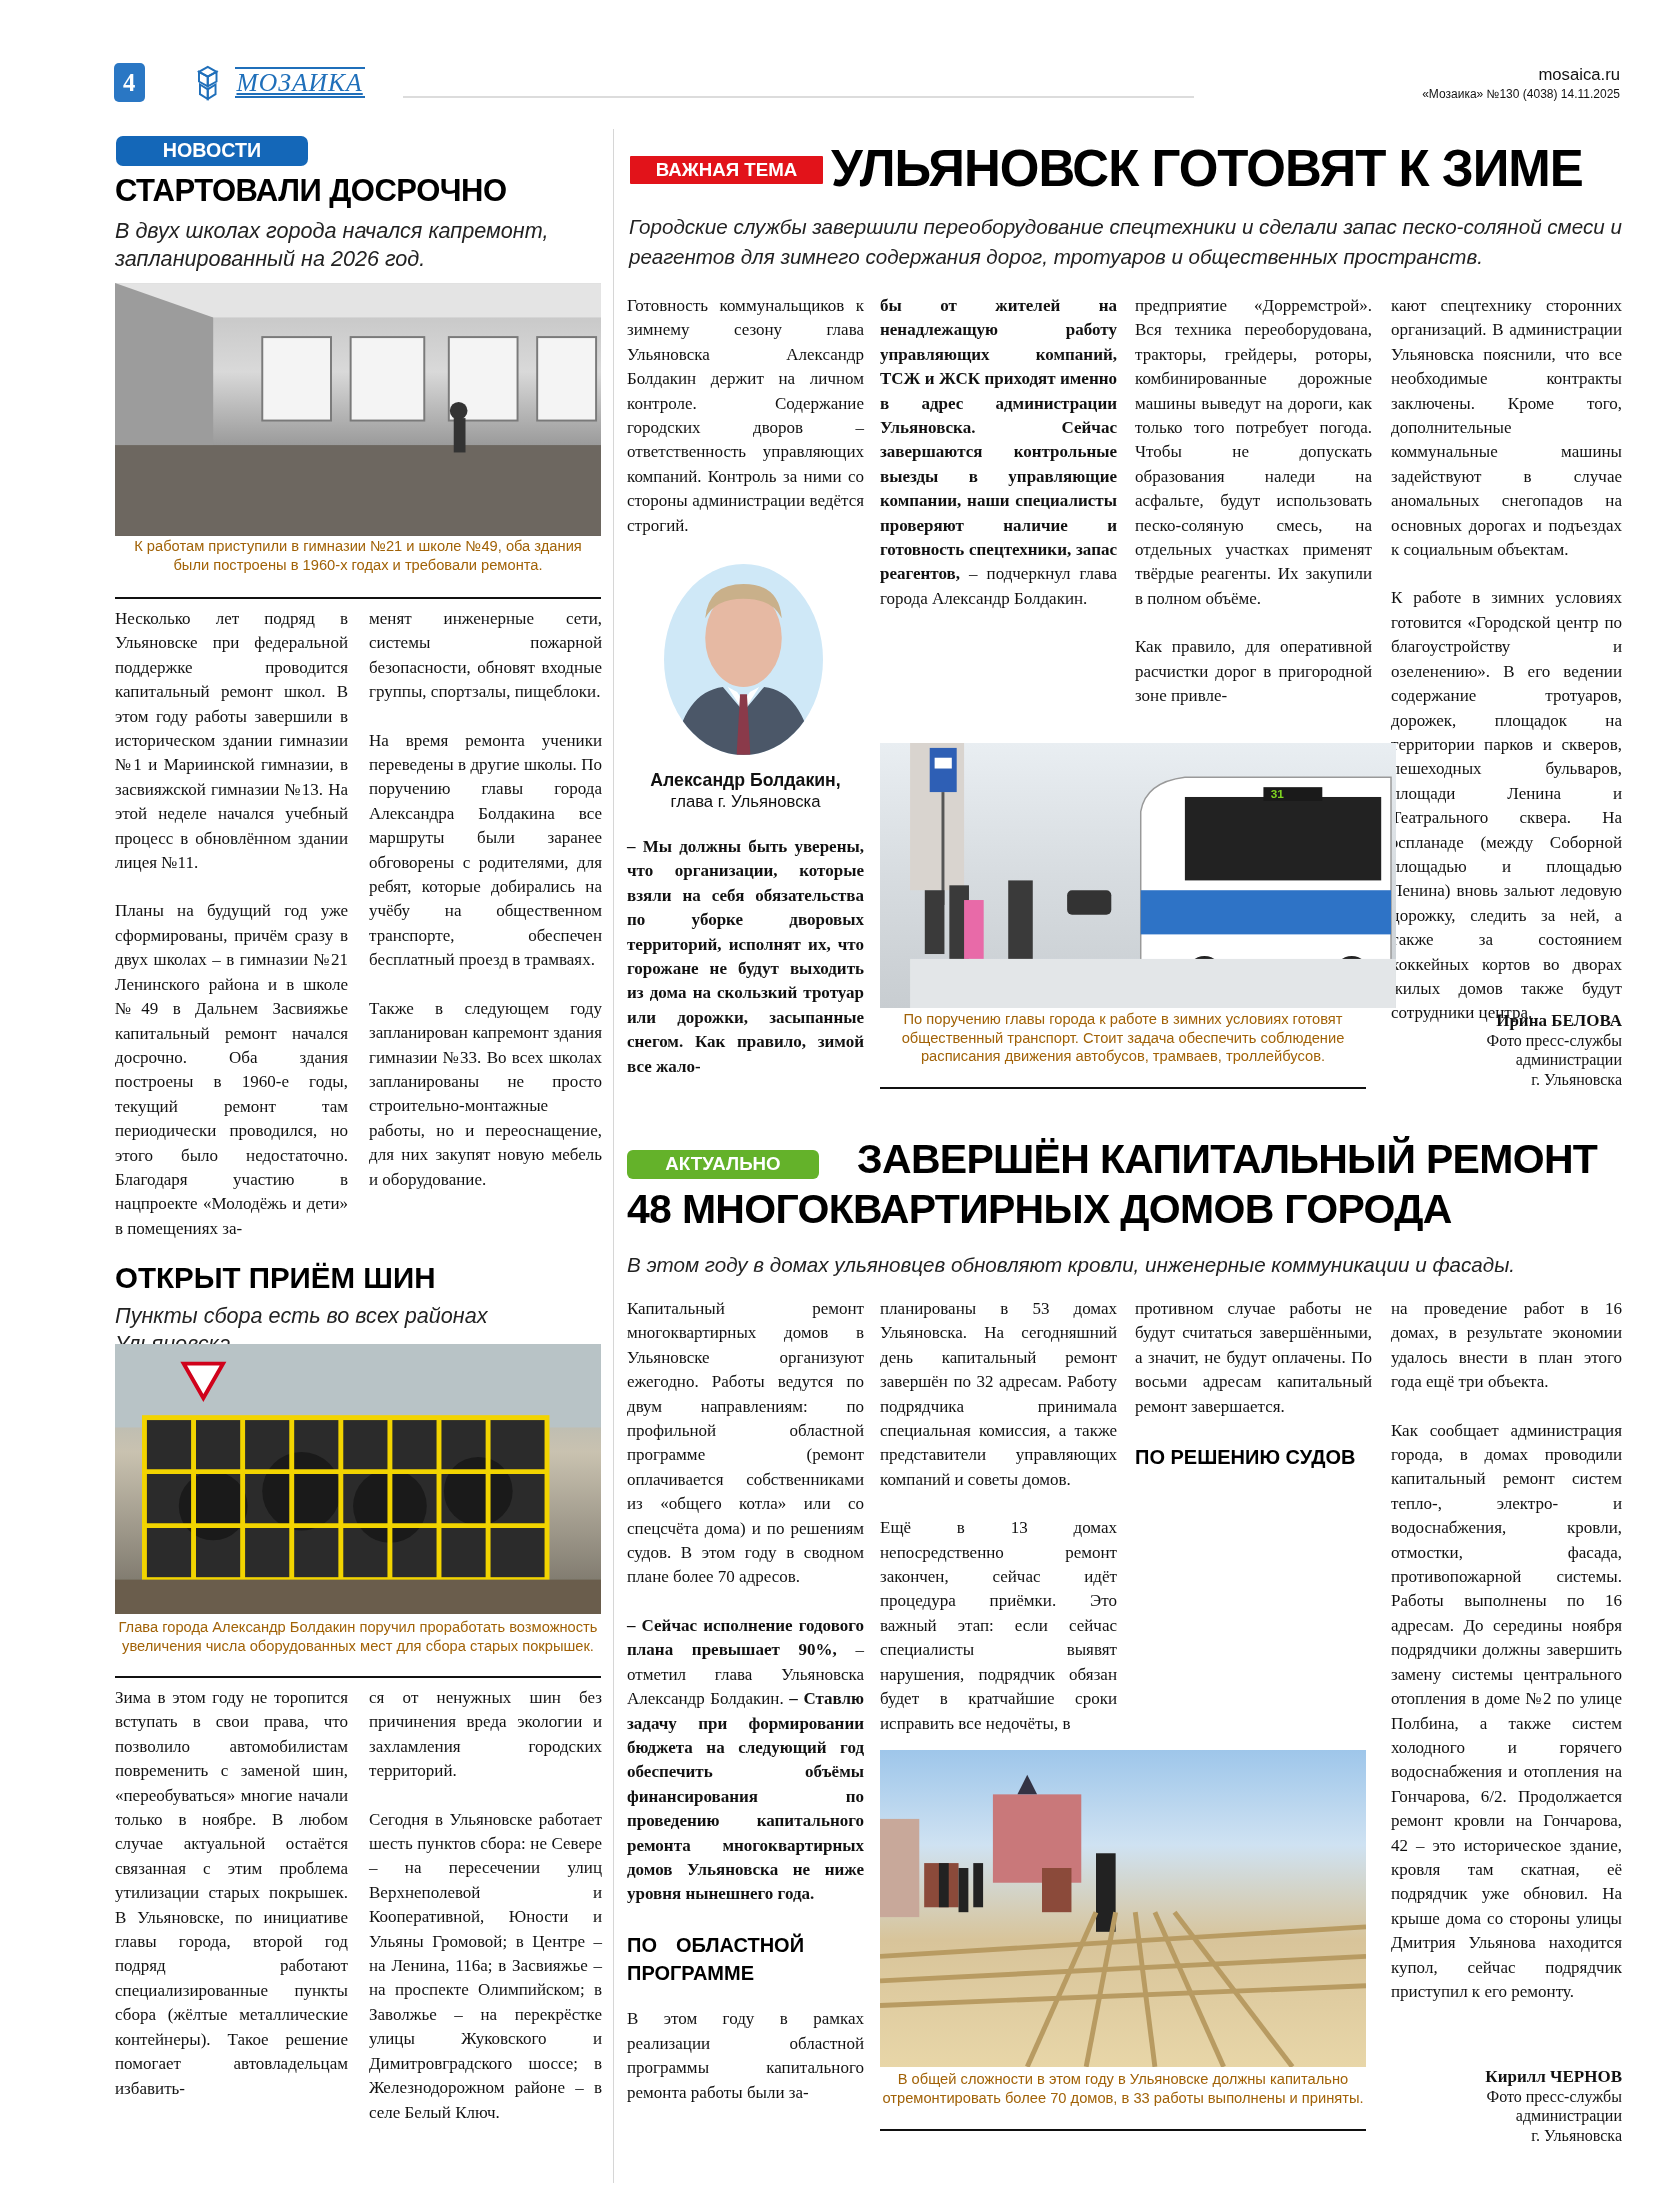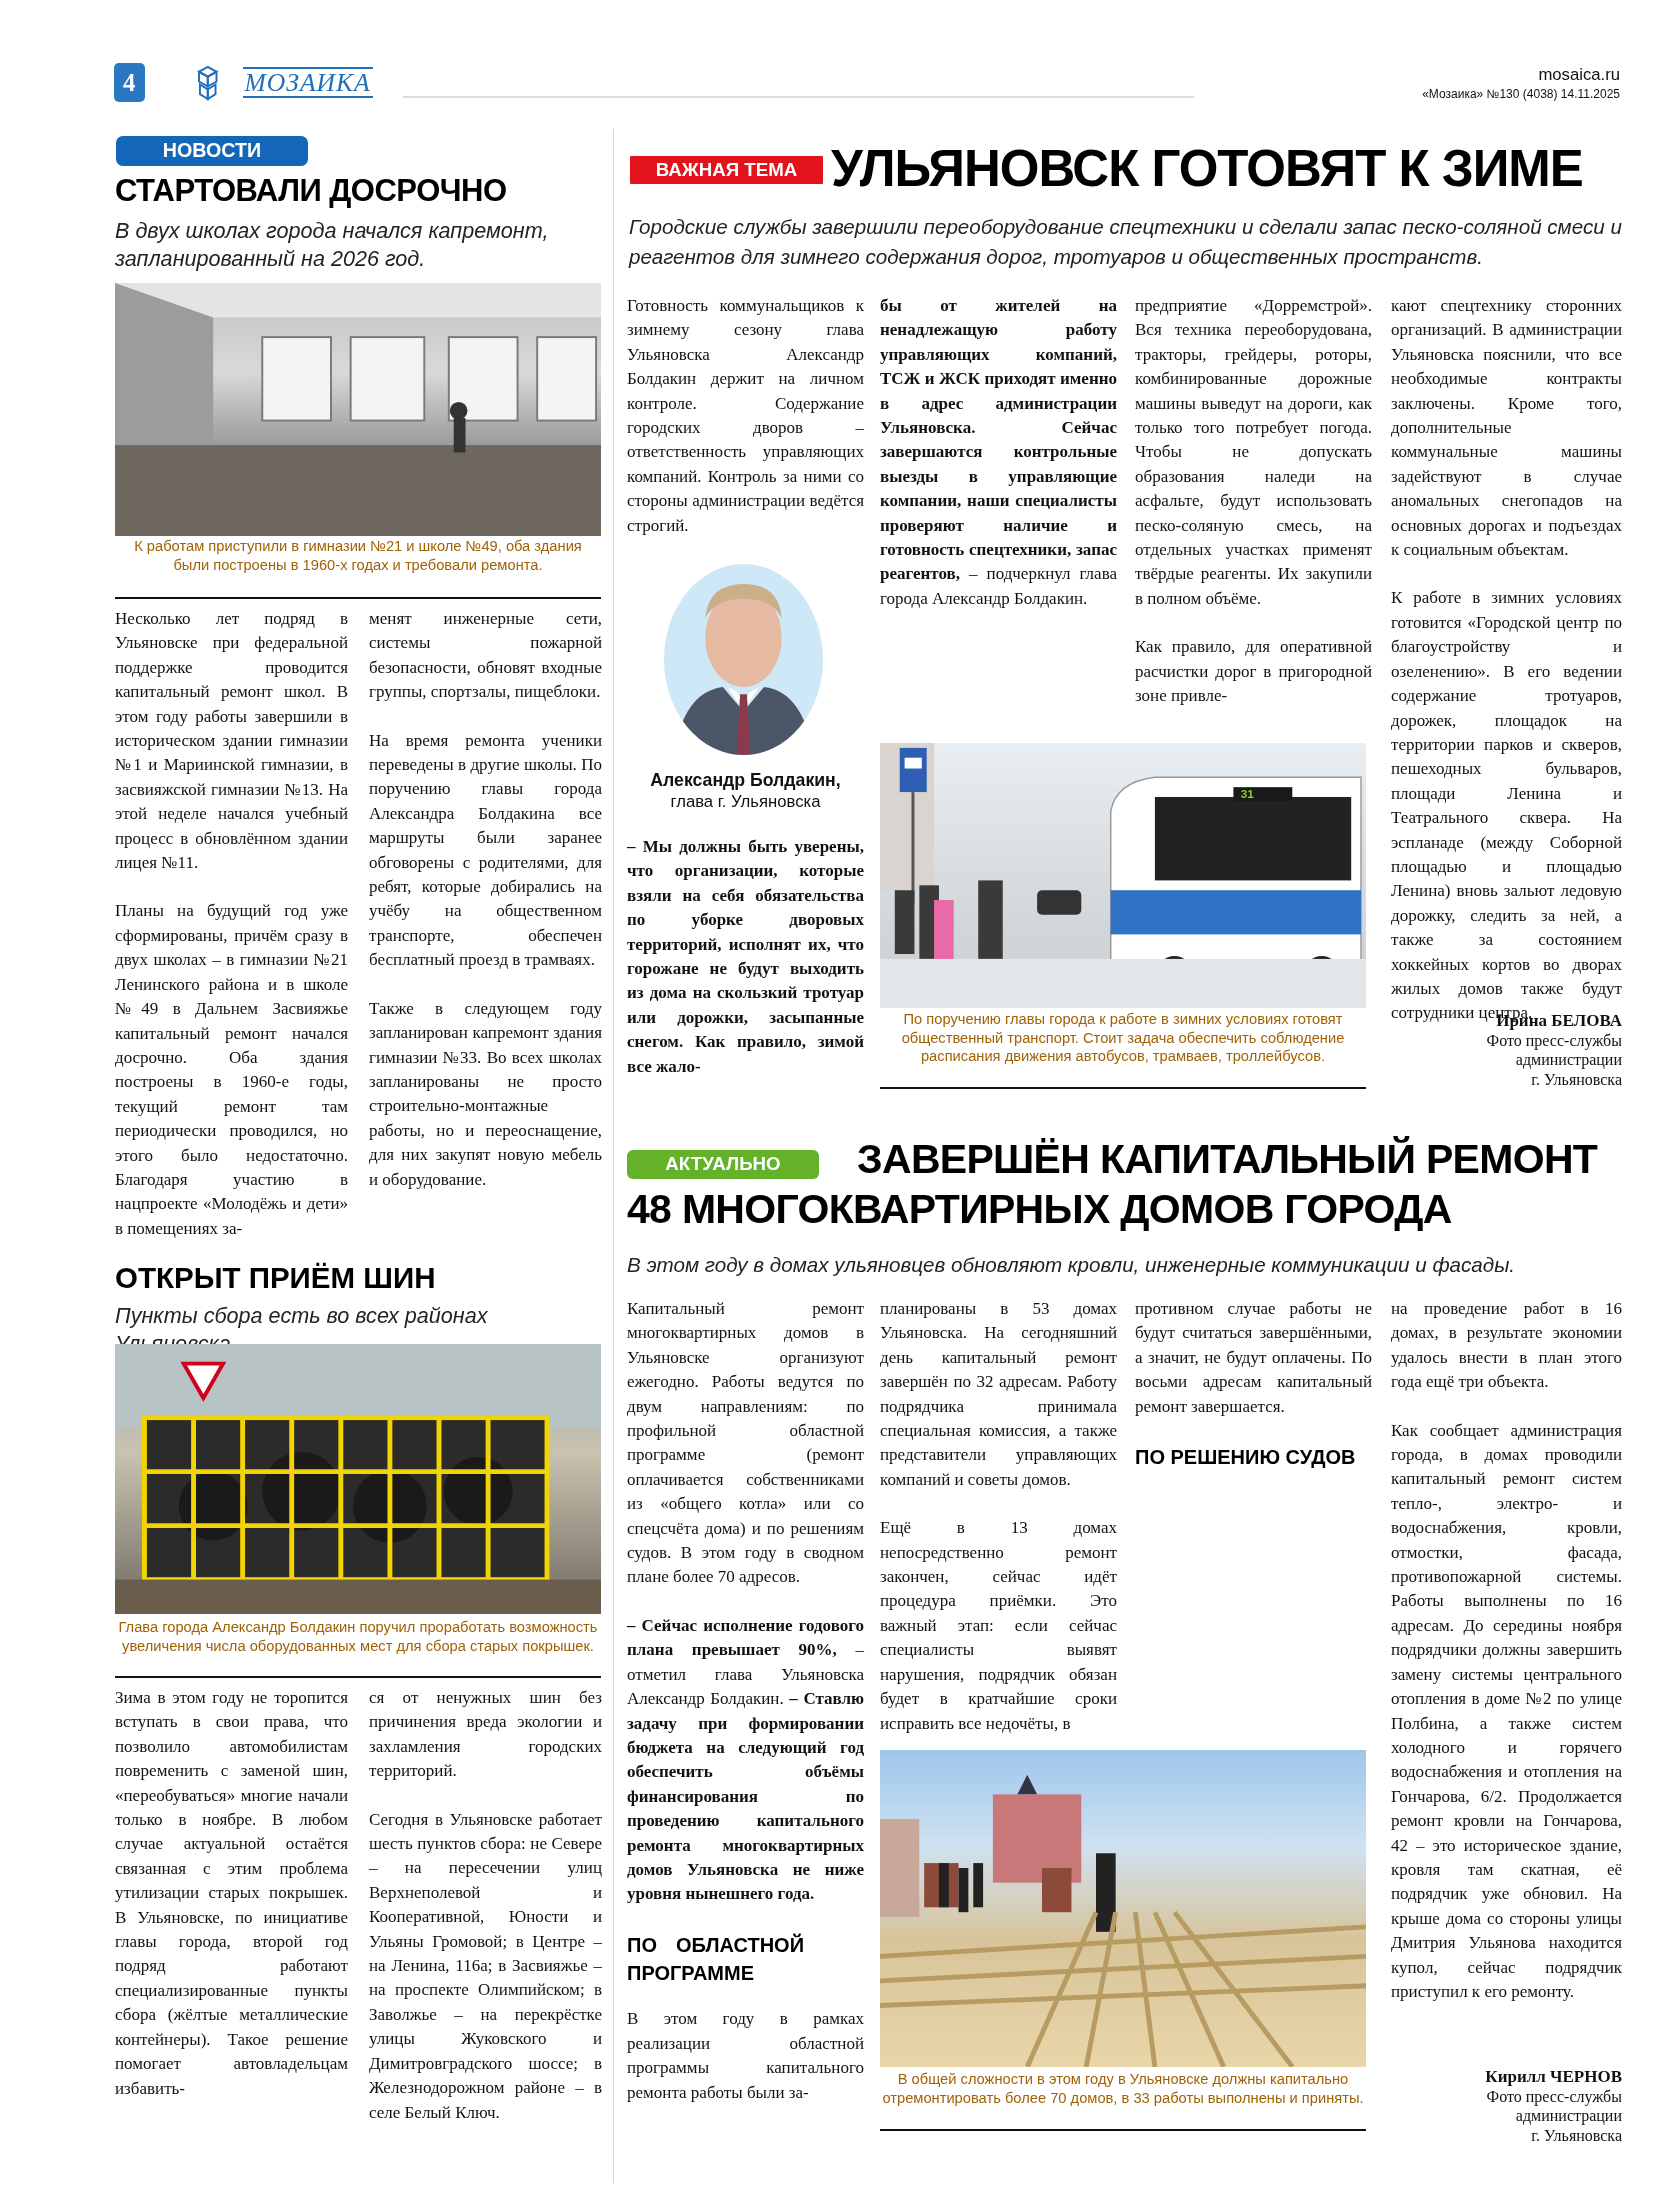--- a/index.html
+++ b/index.html
@@ -1,20 +1,20 @@
 <!DOCTYPE html>
 <html style="font-size:7.9px"><head>
 <meta charset="utf-8">
 <style>
   html, body { margin:0; padding:0; background:#ffffff; }
   body { width:1677px; height:2205px; position:relative; overflow:hidden; font-family:"Liberation Serif", serif; color:#111; }
   .abs { position:absolute; }
   .sans { font-family:"Liberation Sans", sans-serif; }
   .pagenum { left:114px; top:63px; width:30.5px; height:39px; background:#2a77c4; color:#fff; border-radius:4.9px; font-size:24.6px; font-weight:bold; display:flex; align-items:center; justify-content:center; }
-  .logo { left:193px; top:63px; height:39px; display:flex; align-items:center; gap:20px; color:#1f6fba; }
+  .logo { left:193px; top:63px; height:39px; display:flex; align-items:center; gap:12px; color:#1f6fba;text-decoration:underline; }
   .logo-word { font-family:"Liberation Serif", serif; font-style:italic; font-size:25.6px; letter-spacing:1px; border-top:2px solid #1f6fba; border-bottom:2px solid #1f6fba; line-height:27.5px; padding:0 2px; }
   .topline { left:403px; top:96px; width:791px; height:1.5px; background:#dcdcdc; }
   .site { right:57px; top:65px; font-size:16.7px; text-align:right; }
   .issue { right:57px; top:87px; font-size:12px; text-align:right; }
   .badge { color:#fff; font-family:"Liberation Sans", sans-serif; font-weight:bold; border-radius:6.9px; display:flex; align-items:center; justify-content:center; }
   .head { font-family:"Liberation Sans", sans-serif; font-weight:bold; color:#000; line-height:1.05; }
   .lede { font-family:"Liberation Sans", sans-serif; font-style:italic; color:#222; }
   .col { font-size:17px; line-height:24.4px; text-align:justify; hyphens:manual; }
   .col p { margin:0 0 24px 0; }
   .col p:last-child { margin-bottom:0; }
@@ -146,21 +146,21 @@
 <div class="abs col" style="left:1135px; top:294px; width:237px;">
   <p>предприятие «Дорремстрой». Вся техника переоборудована, тракторы, грейдеры, роторы, комбинированные дорожные машины выведут на дороги, как только того потребует погода. Чтобы не допускать образования наледи на асфальте, будут использовать песко-соляную смесь, на отдельных участках применят твёрдые реагенты. Их закупили в полном объёме.</p>
   <p>Как правило, для оперативной расчистки дорог в пригородной зоне привле-</p>
 </div>
 
 <div class="abs col" style="left:1391px; top:294px; width:231px;">
   <p>кают спецтехнику сторонних организаций. В администрации Ульяновска пояснили, что все необходимые контракты заключены. Кроме того, дополнительные коммунальные машины задействуют в случае аномальных снегопадов на основных дорогах и подъездах к социальным объектам.</p>
   <p>К работе в зимних условиях готовится «Городской центр по благоустройству и озеленению». В его ведении содержание тротуаров, дорожек, площадок на территории парков и скверов, пешеходных бульваров, площади Ленина и Театрального сквера. На эспланаде (между Соборной площадью и площадью Ленина) вновь зальют ледовую дорожку, следить за ней, а также за состоянием хоккейных кортов во дворах жилых домов также будут сотрудники центра.</p>
 </div>
 
-<div class="abs photo" style="left:880px; top:743px; width:486px; height:265px; background:linear-gradient(180deg,#e9eef2 0%,#d7dce0 50%,#c8cdd1 100%);">
+<div class="abs photo" style="left:880px; top:743px; width:486px; height:265px; background:linear-gradient(180deg,#e9eef2 0%,#d7dce0 50%,#c8cdd1 100%);padding-left:30px;">
   <svg width="486" height="265" viewBox="0 0 990 540">
     <rect x="0" y="0" width="110" height="300" fill="#d9d4cf"></rect>
     <rect x="40" y="10" width="55" height="90" fill="#2e5fb5"></rect>
       <rect x="50" y="30" width="35" height="22" fill="#fff"></rect>
     <line x1="67" y1="100" x2="67" y2="330" stroke="#555" stroke-width="6"></line>
     <g fill="#3a3a3a">
         <rect x="30" y="300" width="40" height="130"></rect>
         <rect x="80" y="290" width="40" height="150"></rect>
         <rect x="200" y="280" width="50" height="160"></rect>
       </g>

